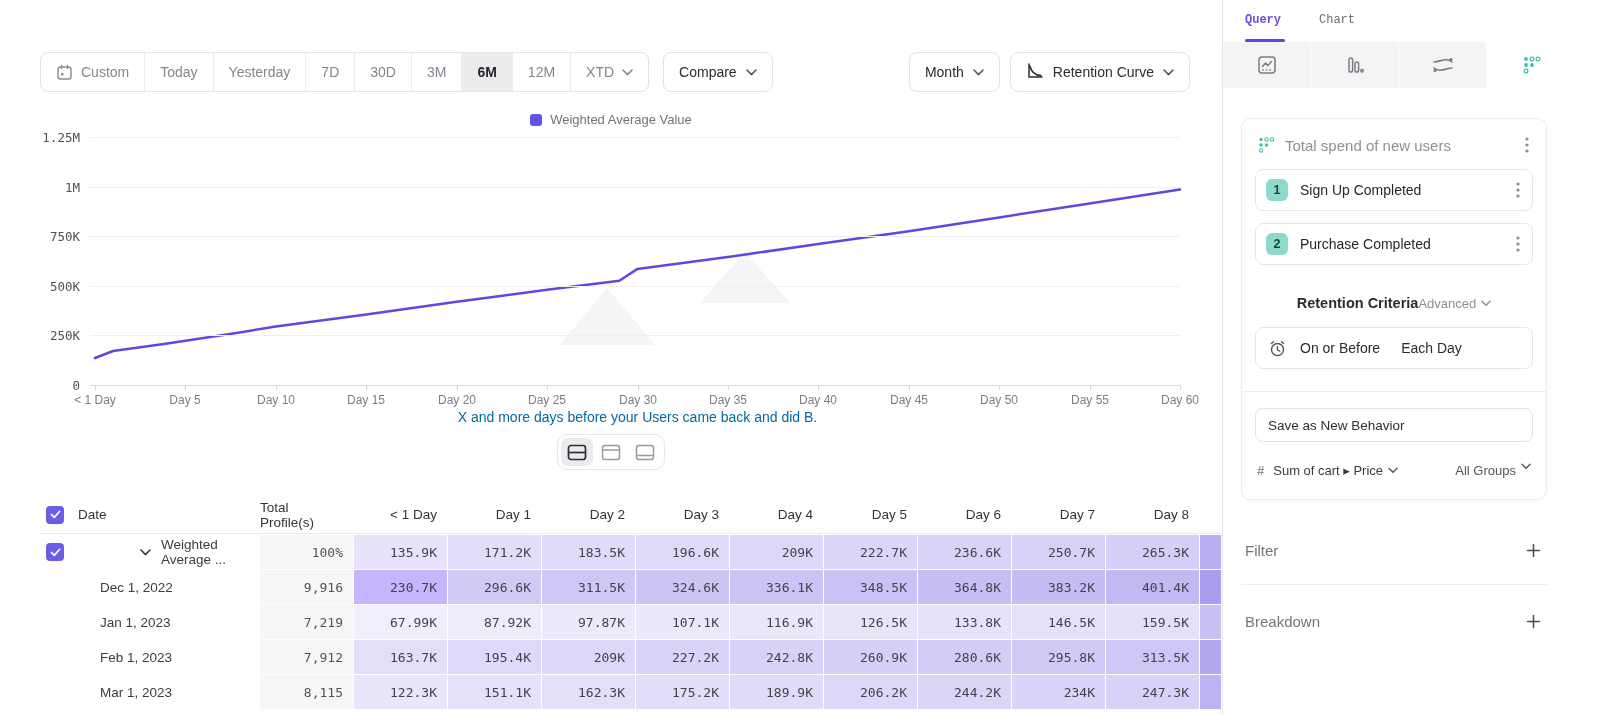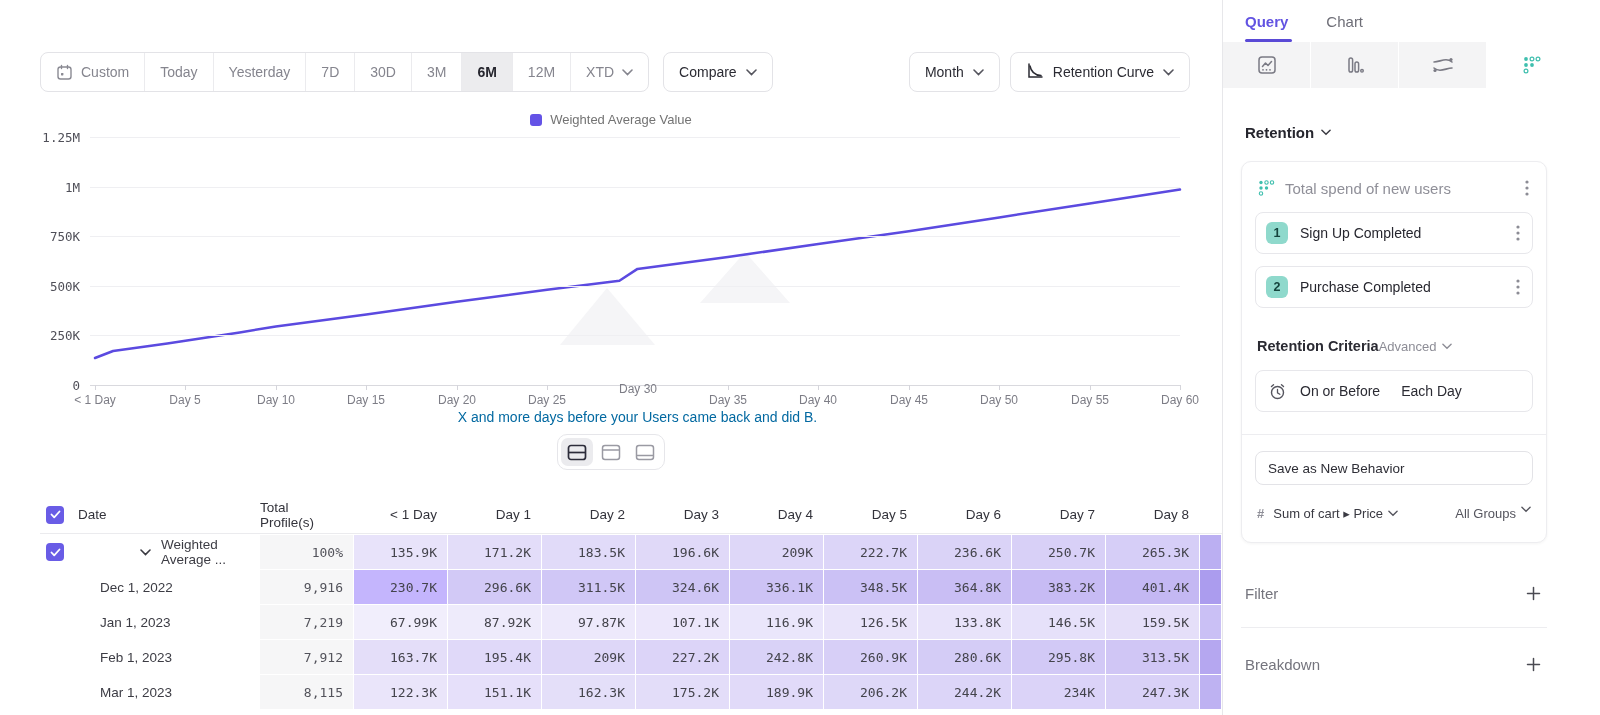--- a/index.html
+++ b/index.html
@@ -52,38 +52,38 @@
   .thead .c-val { font-family:"Liberation Sans", sans-serif; font-size:13.5px; font-weight:500; color:#33333b; background:none; }
   .c-profiles { background:#f6f6f7; color:#53535b; }
   .c-strip { width:21px; }
   .checkbox { width:18px; height:18px; border-radius:4px; background:#695ce6; display:flex; align-items:center; justify-content:center; flex:0 0 auto; cursor:pointer; }
   .row-datecell-sub { padding-left:60px; }
   .exp-caret { margin:0 10px 0 76px; display:flex; cursor:pointer; }
 
   
   .sidebar { position:absolute; left:1222px; top:0; width:378px; height:715px; border-left:1px solid #e7e7ea; background:#fff; }
   .sb-tabs { display:flex; gap:38px; padding:13px 0 0 22px; height:42px; }
-  .sb-tab { position:relative; font-size:15px; color:#6e6e77; font-weight:500; cursor:pointer; padding-bottom:2px; }
+  .sb-tab { position:relative; font-size:12px; color:#6e6e77; font-weight:500; cursor:pointer; padding-bottom:2px;font-family:Liberation Mono, monospace; }
   .sb-tab.active { color:#6253e2; font-weight:700; }
   .sb-tab.active::after { content:""; position:absolute; left:0; right:-4px; bottom:0; height:3px; border-radius:3px; background:#5a4ad6; }
   .sb-icontabs { display:flex; gap:1px; height:46px; }
   .icontab { width:87px; display:flex; align-items:center; justify-content:center; background:#f4f4f5; cursor:pointer; }
   .icontab.active { background:#fff; }
 
   .sb-content { position:absolute; top:118px; left:18px; width:306px; }
   .sb-heading { display:flex; align-items:center; gap:7px; margin:6px 0 20px 4px; font-size:15px; font-weight:700; color:#26262e; cursor:pointer; }
 
   .bcard { border:1px solid #ededf0; border-radius:10px; background:#fff; box-shadow:0 1px 3px rgba(30,30,40,.05); padding:12px 13px 16px; }
   .bcard-head { display:flex; align-items:center; gap:10px; padding:4px 2px 2px; }
   .bcard-title { flex:1; font-size:15px; color:#8f8f98; }
   .kebab { display:flex; cursor:pointer; padding:2px; }
   .event-row { display:flex; align-items:center; gap:12px; height:42px; border:1px solid #e7e7eb; border-radius:8px; padding:0 10px; margin-top:12px; background:#fff; cursor:pointer; }
   .step-badge { width:22px; height:22px; border-radius:6px; background:#8fd9cc; color:#15443d; font-size:12.5px; font-weight:700; display:flex; align-items:center; justify-content:center; }
   .event-label { flex:1; font-size:14px; font-weight:500; color:#26262e; }
-  .criteria-row { display:flex; align-items:center; justify-content:flex-start; margin-top:30px; padding:0 2px; }
+  .criteria-row { display:flex; align-items:center; justify-content:center; margin-top:30px; padding:0 2px; }
   .criteria-label { font-size:14.5px; font-weight:700; color:#2b2b33; }
   .criteria-mode { display:flex; align-items:center; gap:5px; font-size:13px; color:#8d8d96; cursor:pointer; }
   .timing-row { display:flex; align-items:center; gap:13px; height:42px; border:1px solid #e7e7eb; border-radius:8px; padding:0 12px; margin-top:16px; cursor:pointer; }
   .timing-cond, .timing-val { font-size:14px; font-weight:500; color:#2b2b33; }
   .timing-val { margin-left:8px; }
   .card-div { border-top:1px solid #ededf0; margin:22px -13px 0; }
   .save-btn { display:flex; align-items:center; height:34px; border:1px solid #e3e3e7; border-radius:8px; padding:0 12px; margin-top:16px; font-size:13.5px; font-weight:500; color:#2e2e36; background:#fff; cursor:pointer; }
   .measure-row { display:flex; align-items:center; gap:9px; margin-top:15px; padding:0 2px; height:26px; }
   .measure-sym { font-size:13px; font-weight:700; color:#8f8f98; }
   .measure-label { display:flex; align-items:center; gap:5px; font-size:13px; color:#3a3a42; cursor:pointer; }
@@ -203,21 +203,21 @@
         <div class="xtick" style="left: 145px; top: 263px;">Day 5</div>
         <div class="xtickmark" style="left: 276px; top: 255px;"></div>
         <div class="xtick" style="left: 236px; top: 263px;">Day 10</div>
         <div class="xtickmark" style="left: 366px; top: 255px;"></div>
         <div class="xtick" style="left: 326px; top: 263px;">Day 15</div>
         <div class="xtickmark" style="left: 457px; top: 255px;"></div>
         <div class="xtick" style="left: 417px; top: 263px;">Day 20</div>
         <div class="xtickmark" style="left: 547px; top: 255px;"></div>
         <div class="xtick" style="left: 507px; top: 263px;">Day 25</div>
         <div class="xtickmark" style="left: 638px; top: 255px;"></div>
-        <div class="xtick" style="left: 598px; top: 252px;">Day 30</div>
+        <div class="xtick" style="left: 598px; top: 263px;">Day 30</div>
         <div class="xtickmark" style="left: 728px; top: 255px;"></div>
         <div class="xtick" style="left: 688px; top: 263px;">Day 35</div>
         <div class="xtickmark" style="left: 818px; top: 255px;"></div>
         <div class="xtick" style="left: 778px; top: 263px;">Day 40</div>
         <div class="xtickmark" style="left: 909px; top: 255px;"></div>
         <div class="xtick" style="left: 869px; top: 263px;">Day 45</div>
         <div class="xtickmark" style="left: 999px; top: 255px;"></div>
         <div class="xtick" style="left: 959px; top: 263px;">Day 50</div>
         <div class="xtickmark" style="left: 1090px; top: 255px;"></div>
         <div class="xtick" style="left: 1050px; top: 263px;">Day 55</div>
@@ -415,26 +415,20 @@
             <circle cx="18" cy="5" r="1.9" fill="none" stroke="#3fbfae" stroke-width="1.2"></circle>
             <circle cx="6" cy="11" r="1.9" fill="#3fbfae"></circle>
             <circle cx="12" cy="11" r="1.9" fill="#3fbfae"></circle>
             <circle cx="6" cy="17" r="1.9" fill="none" stroke="#3fbfae" stroke-width="1.2"></circle>
           </svg>
         </span>
       </div>
     </div>
 
   <div class="sb-content">
-    <div class="sb-heading">
-      <span>Retention</span>
-      <svg width="10" height="7" viewBox="0 0 11 7">
-          <path d="M1 1l4.5 4.5L10 1" fill="none" stroke="#3a3a42" stroke-width="1.6" stroke-linecap="round"></path>
-        </svg>
-    </div>
 
     <div class="bcard">
       <div class="bcard-head">
         <svg width="18" height="18" viewBox="0 0 18 18">
           <circle cx="4" cy="3.5" r="1.7" fill="#3fbfae"></circle>
             <circle cx="9.5" cy="3.5" r="1.7" fill="none" stroke="#3fbfae" stroke-width="1.1"></circle>
             <circle cx="15" cy="3.5" r="1.7" fill="none" stroke="#3fbfae" stroke-width="1.1"></circle>
           <circle cx="4" cy="9" r="1.7" fill="#3fbfae"></circle>
             <circle cx="9.5" cy="9" r="1.7" fill="#3fbfae"></circle>
           <circle cx="4" cy="14.5" r="1.7" fill="none" stroke="#3fbfae" stroke-width="1.1"></circle>

